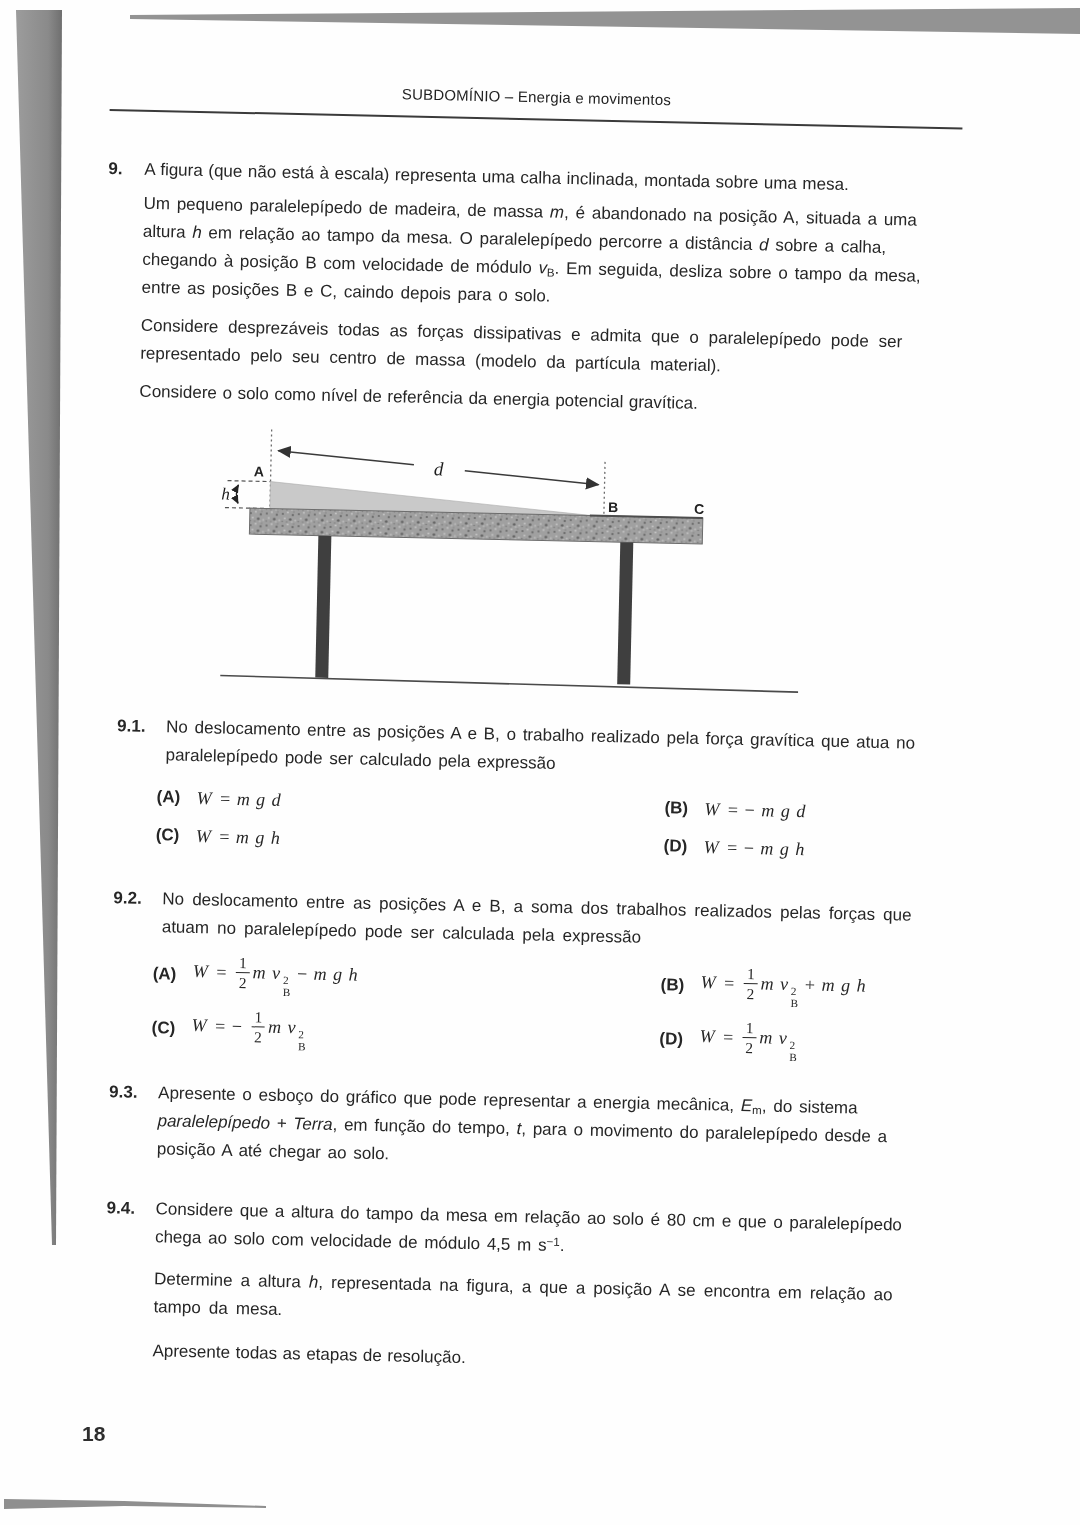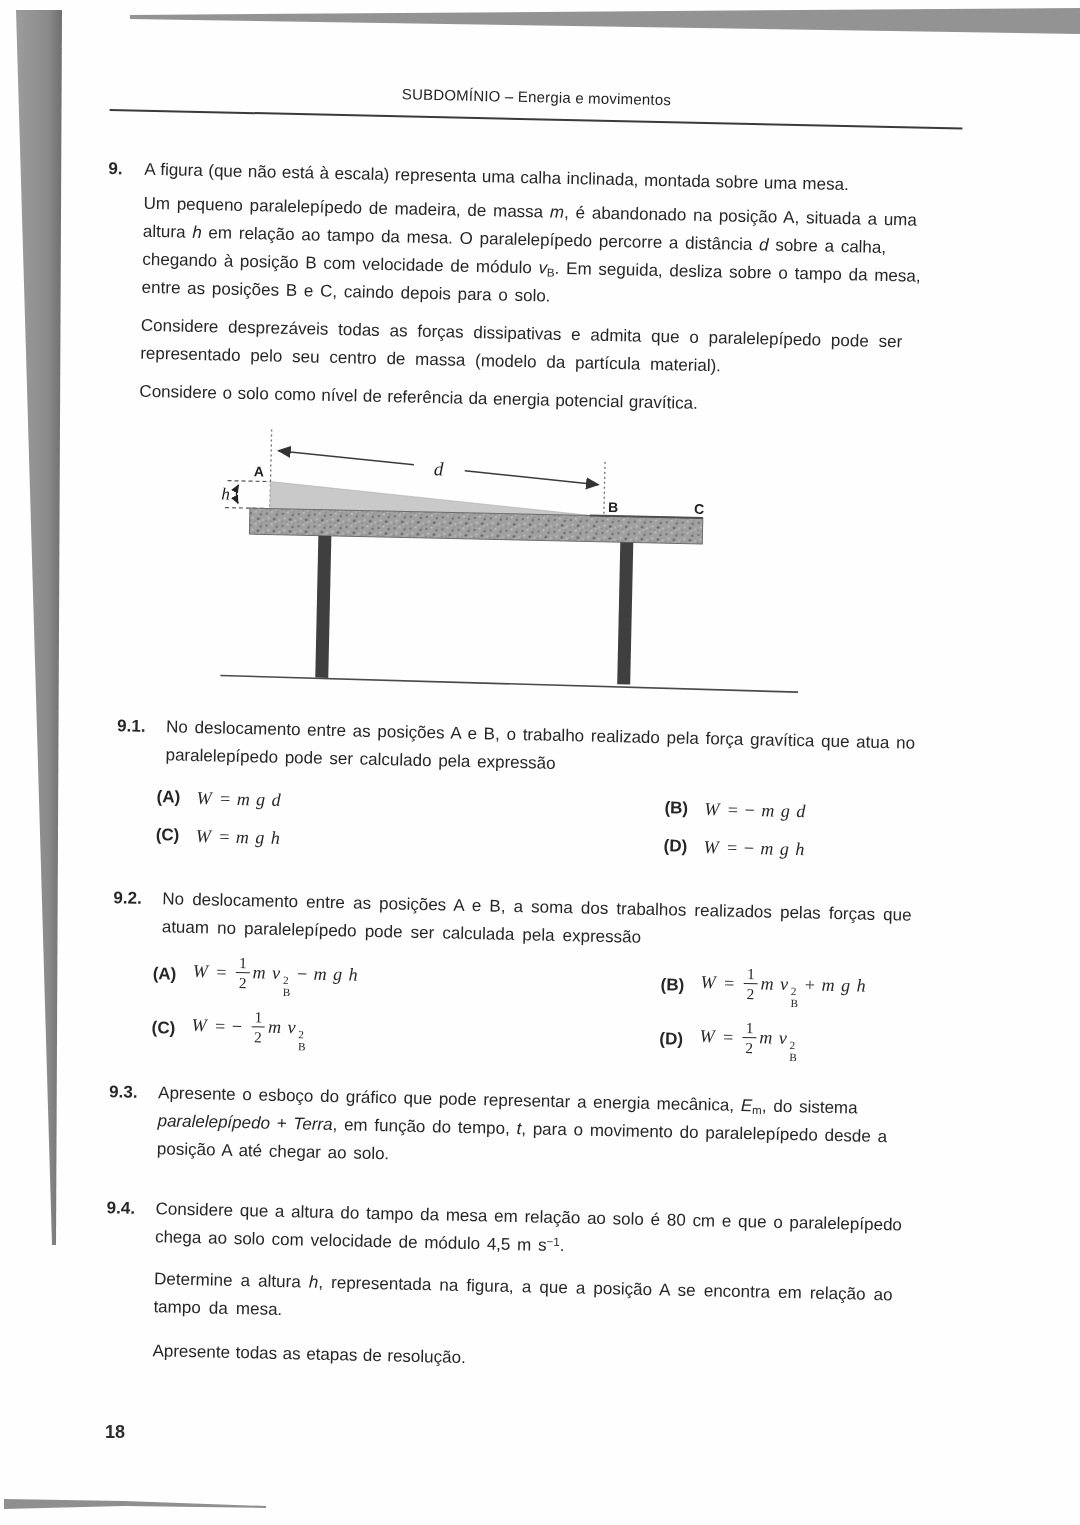--- a/index.html
+++ b/index.html
@@ -55,21 +55,21 @@
   .opt .letter{font-weight:700;width:40px;flex:none;}
   .f{font-family:"Liberation Serif",serif;font-size:18px;word-spacing:2px;}
   .f i{padding-right:2px;}
   sub{font-size:.68em;line-height:0;vertical-align:-.25em;}
   sup{font-size:.68em;line-height:0;vertical-align:.45em;}
   .frac{display:inline-block;text-align:center;vertical-align:-.55em;line-height:1;margin:0 3px;font-style:normal;}
   .frac .n{display:block;padding:0 3px 2px;border-bottom:1.4px solid #262626;font-size:.85em;}
   .frac .d{display:block;padding-top:2px;font-size:.85em;}
   .ss{display:inline-flex;flex-direction:column;align-items:flex-start;vertical-align:-.4em;font-size:.62em;line-height:1.08;margin-left:1px;font-style:normal;}
 
-  .page-number{position:absolute;left:82px;top:1422px;font-size:18px;font-weight:600;color:#2e2e2e;margin-left:23px;}
+  .page-number{position:absolute;left:82px;top:1422px;font-size:21px;font-weight:600;color:#2e2e2e;}
 
   .fig-label{font-family:"Liberation Sans",sans-serif;font-size:14px;font-weight:600;fill:#222;}
   .fig-math{font-family:"Liberation Serif",serif;font-style:italic;fill:#1d1d1d;}
 </style>
 </head>
 <body>
 
 <div class="artifact-top"></div>
 <div class="artifact-spine"></div>
 <div class="artifact-smudge"></div>

